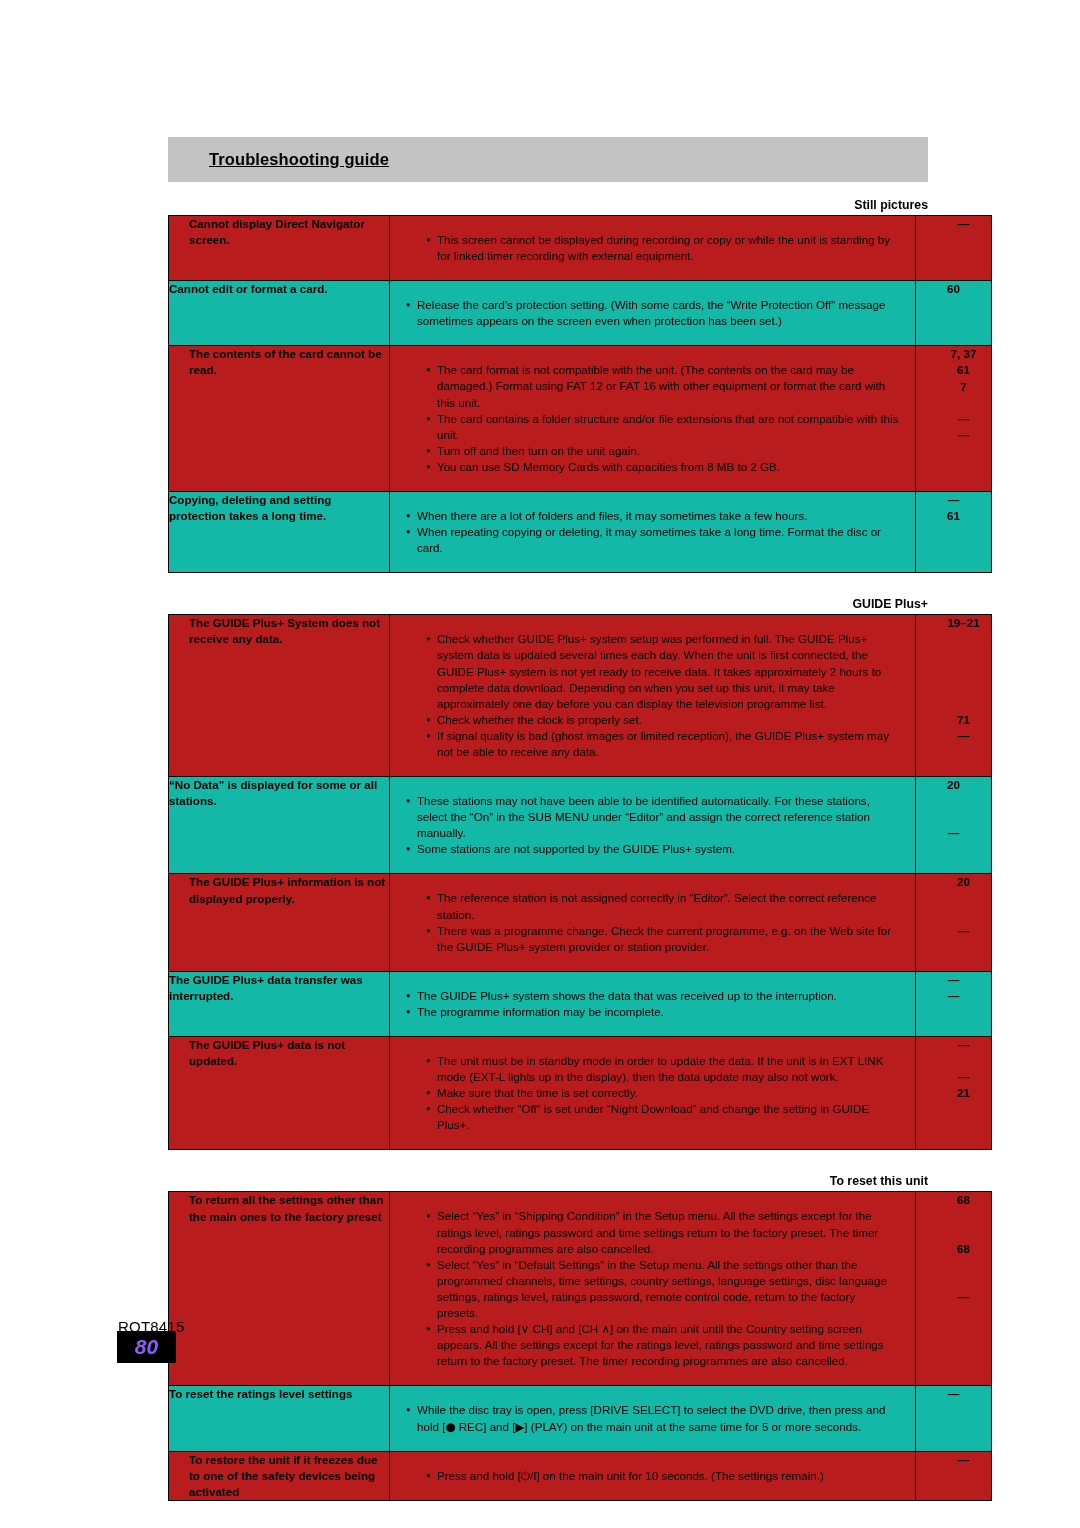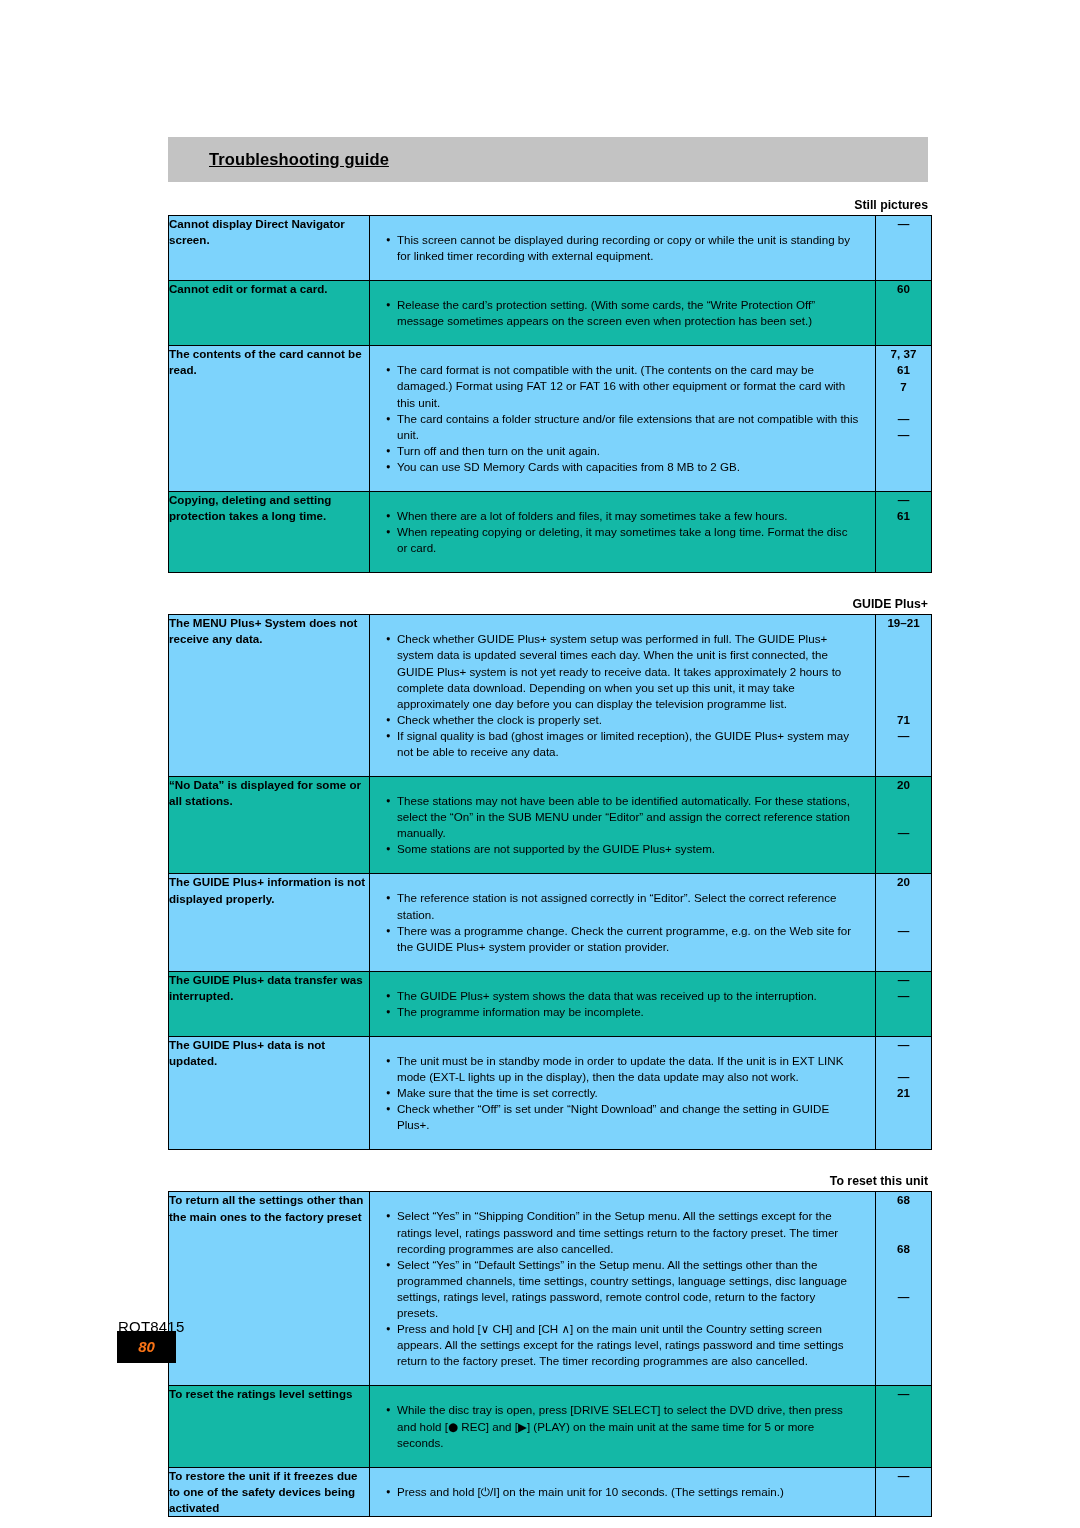--- a/index.html
+++ b/index.html
@@ -62,21 +62,21 @@
   }
   table.tg td {
     border: 1px solid #000;
     vertical-align: top;
     padding: 0;
   }
   .c-sym { width: 200px; }
   .c-txt { width: 505px; }
   .c-ref { width: 55px; }
 
-  tr.shade > td { background: #7dd3fc; }
+  tr.shade > td { background: #b91c1c; padding-left: 20px; }
   tr.plain > td { background: #14b8a6; }
 
   .sym {
     font-size: 11.6px;
     font-weight: bold;
     line-height: 16.1px;
     padding: 5px 6px 6px 8px;
   }
   .txt {
     font-size: 11.6px;
@@ -126,22 +126,22 @@
     font-size: 15px;
     letter-spacing: 0.2px;
   }
   .footer-page {
     position: absolute;
     left: 117px;
     top: 1331px;
     width: 59px;
     height: 32px;
     background: #000000;
-    color: #f97316;
-    font-size: 15px;
+    color: #8b5cf6;
+    font-size: 21px;
     font-style: italic;
     font-weight: bold;
     text-align: center;
     line-height: 32px;
   }
 </style>
 </head>
 <body>
 
 <div class="page">
@@ -222,21 +222,21 @@
               <span class="rline">—</span>
               <span class="rline">61</span>
             </td>
           </tr>
         </tbody>
       </table>
       <div class="section-label spaced">GUIDE Plus+</div>
       <table class="tg">
         <tbody>
           <tr class="shade">
-            <td class="c-sym sym">The MENU Plus+ System does not receive any data.</td>
+            <td class="c-sym sym">The GUIDE Plus+ System does not receive any data.</td>
             <td class="c-txt txt">
               <ul class="blist">
                 <li>
                   <span class="cont">Check whether GUIDE Plus+ system setup was performed in full. The GUIDE Plus+ system data is updated several times each day. When the unit is first connected, the GUIDE Plus+ system is not yet ready to receive data. It takes approximately 2 hours to complete data download. Depending on when you set up this unit, it may take approximately one day before you can display the television programme list.</span>
                 </li>
                 <li>
                   <span class="cont">Check whether the clock is properly set.</span>
                 </li>
                 <li>
                   <span class="cont">If signal quality is bad (ghost images or limited reception), the GUIDE Plus+ system may not be able to receive any data.</span>

